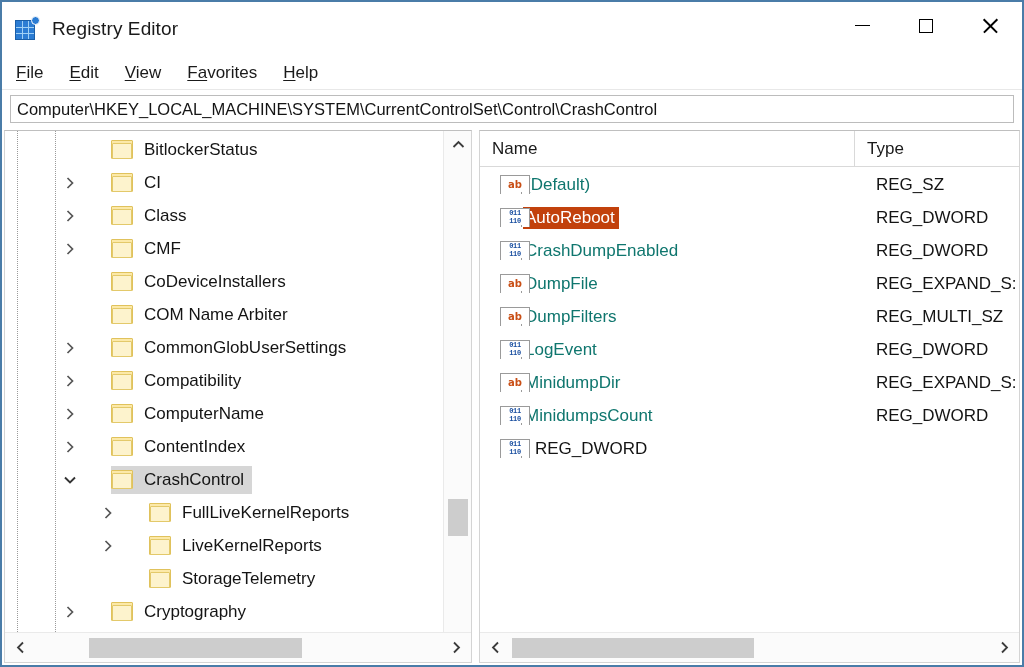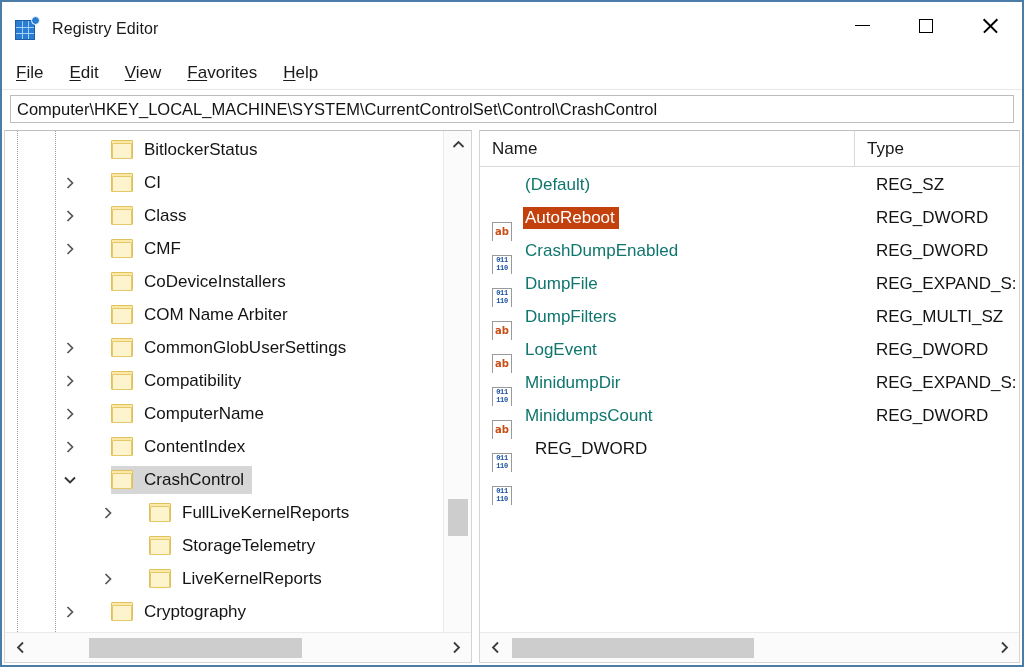--- a/index.html
+++ b/index.html
@@ -53,21 +53,21 @@
   }
   .app-icon .badge {
     position: absolute; right: 0px; top: 0px;
     width: 9px; height: 9px;
     border-radius: 50%;
     background: #2b7cd3;
     border: 1.5px solid #ffffff;
   }
   .title-text {
     margin-left: 12px;
-    font-size: 16px;
+    font-size: 19px;
     color: #1a1a1a;
     letter-spacing: 0.1px;
   }
   .win-controls {
     position: absolute;
     right: 0; top: 0;
     height: 47px;
     display: flex;
   }
   .win-btn {
@@ -288,33 +288,32 @@
     color: #ffffff;
   }
   .vrow .vtype {
     font-size: 17px;
     color: #141414;
     padding-left: 12px;
   }
   
   .regicon {
     position: absolute;
-    left: 0; top: 0;
-    width: 20px; height: 19px;
+    left: 8px; top: 0;
+    width: 30px; height: 19px;
     background: #ffffff;
     border: 1px solid #9a9a9a;
     border-bottom: none;
     font-size: 9px;
     font-weight: bold;
     line-height: 1;
     display: flex;
     align-items: center;
     justify-content: center;
     overflow: hidden;
-    margin-top: 47px;
   }
   .regicon::after {
     content: "";
     position: absolute;
     left: -1px; bottom: -5px;
     width: 20px; height: 6px;
     background:
       radial-gradient(circle at 25% 0%, transparent 60%, #ffffff 61%);
     border-bottom: 1px solid #9a9a9a;
     border-left: 1px solid #9a9a9a;
@@ -580,42 +579,42 @@
               <div class="hit">
                 <div class="folder">
                   <span class="tab"></span>
                   <span class="front"></span>
                 </div>
                 <span class="tree-label">FullLiveKernelReports</span>
               </div>
             </div>
             <div class="tree-row">
               <div style="width:62px;flex:0 0 62px"></div>
+              <div class="twisty">
+                <svg width="10" height="14" viewBox="0 0 10 14">
+                  <path d="M2.5 2 L7.5 7 L2.5 12" fill="none" stroke="#555" stroke-width="1.7"></path>
+                </svg>
+              </div>
+              <div class="hit">
+                <div class="folder">
+                  <span class="tab"></span>
+                  <span class="front"></span>
+                </div>
+                <span class="tree-label">LiveKernelReports</span>
+              </div>
+            </div>
+            <div class="tree-row">
+              <div style="width:62px;flex:0 0 62px"></div>
               <div class="twisty"></div>
               <div class="hit">
                 <div class="folder">
                   <span class="tab"></span>
                   <span class="front"></span>
                 </div>
                 <span class="tree-label">StorageTelemetry</span>
-              </div>
-            </div>
-            <div class="tree-row">
-              <div style="width:62px;flex:0 0 62px"></div>
-              <div class="twisty">
-                <svg width="10" height="14" viewBox="0 0 10 14">
-                  <path d="M2.5 2 L7.5 7 L2.5 12" fill="none" stroke="#555" stroke-width="1.7"></path>
-                </svg>
-              </div>
-              <div class="hit">
-                <div class="folder">
-                  <span class="tab"></span>
-                  <span class="front"></span>
-                </div>
-                <span class="tree-label">LiveKernelReports</span>
               </div>
             </div>
             <div class="tree-row">
               <div style="width:24px;flex:0 0 24px"></div>
               <div class="twisty">
                 <svg width="10" height="14" viewBox="0 0 10 14">
                   <path d="M2.5 2 L7.5 7 L2.5 12" fill="none" stroke="#555" stroke-width="1.7"></path>
                 </svg>
               </div>
               <div class="hit">

